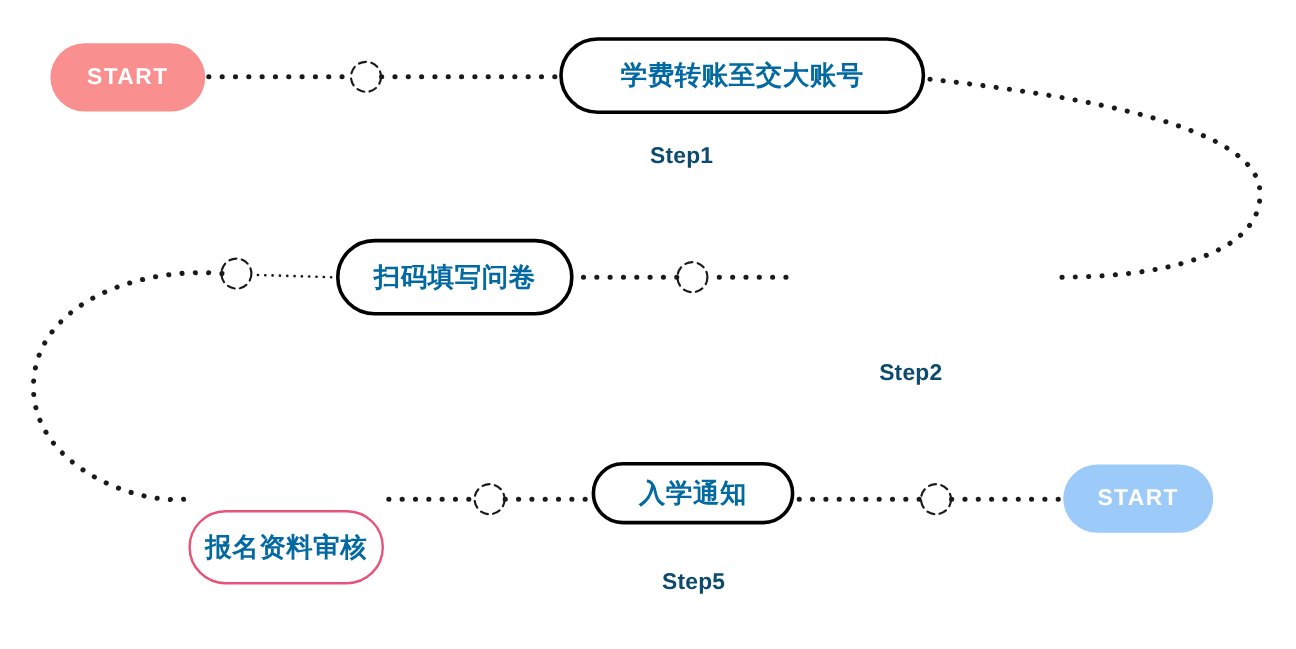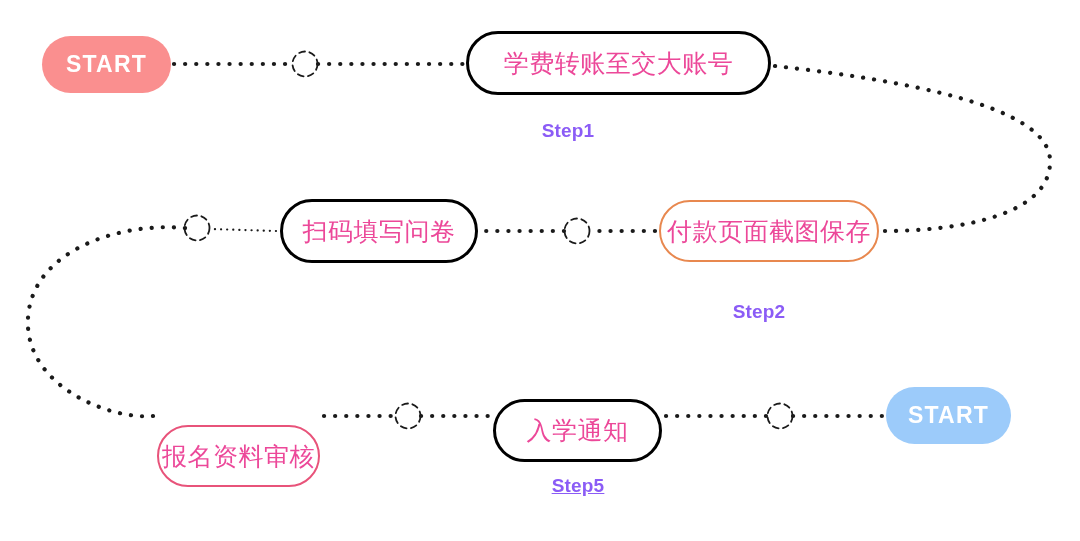--- a/index.html
+++ b/index.html
@@ -32,54 +32,54 @@
     display: flex;
     align-items: center;
     justify-content: center;
     border-radius: 999px;
     white-space: nowrap;
     letter-spacing: 0.5px;
   }
   .node-process {
     background: #ffffff;
     border-style: solid;
-    color: #ec4899;
-    font-size: 25px;
-    font-weight: 400;
+    color: #0369a1;
+    font-size: 22px;
+    font-weight: 700;
   }
   .node-terminal {
     color: #ffffff;
-    font-size: 23px;
+    font-size: 19px;
     font-weight: bold;
     letter-spacing: 1.2px;
     border: none;
   }
   .step-label {
     position: absolute;
     text-align: center;
-    color: #8b5cf6;
+    color: #0c4a6e;
     font-size: 19px;
     font-weight: bold;
     letter-spacing: 0.2px;
   }
   
   #node-start      { left: 42px;  top: 36px;  width: 129px; height: 57px; }
   #node-finish     { left: 886px; top: 387px; width: 125px; height: 57px; }
 
   #node-step1      { left: 466px; top: 31px;  width: 305px; height: 64px; border-width: 3.5px; border-color: #000000; }
   #node-step3      { left: 280px; top: 199px; width: 198px; height: 64px; border-width: 3.5px; border-color: #000000; }
   #node-step2      { left: 659px; top: 200px; width: 220px; height: 62px; border-width: 2.5px; border-color: #E8884F; }
   #node-step4      { left: 157px; top: 385px; width: 163px; height: 62px; border-width: 2.5px; border-color: #E8537A; margin-top: 40px; }
-  #node-step5      { left: 493px; top: 399px; width: 169px; height: 63px; border-width: 3.5px; border-color: #000000; }
+  #node-step5      { left: 493px; top: 385px; width: 169px; height: 52px; border-width: 3.5px; border-color: #000000; }
 
   #label-step1     { left: 493px; top: 120px; width: 150px; }
   #label-step3     { left: 294px; top: 285px; width: 150px; }
   #label-step2     { left: 684px; top: 301px; width: 150px; }
   #label-step4     { left: 168px; top: 475px; width: 150px; }
-  #label-step5     { left: 503px; top: 475px; width: 150px; text-decoration: underline; }
+  #label-step5     { left: 503px; top: 475px; width: 150px; }
 </style>
 </head>
 <body>
 
 <div id="flowchart">
 
   <svg id="connector-layer" viewBox="0 0 1080 541">
     <g fill="none" stroke="#1a1a1a" stroke-linecap="round">
 
       <path d="M 174 64 L 292 64" stroke-width="4.2" stroke-dasharray="0.1 11"></path>
@@ -107,21 +107,20 @@
       <circle cx="780" cy="416" r="12.5" stroke-width="1.8" stroke-dasharray="6 4.5"></circle>
     </g>
   </svg>
 
   <div class="node node-terminal" id="node-start" style="background:#FA8F8F">START</div>
 
   <div class="node node-terminal" id="node-finish" style="background:#9CCBFA">START</div>
 
   <div class="node node-process" id="node-step1">学费转账至交大账号</div>
 
-  <div class="node node-process" id="node-step2">付款页面截图保存</div>
 
   <div class="node node-process" id="node-step3">扫码填写问卷</div>
 
   <div class="node node-process" id="node-step4">报名资料审核</div>
 
   <div class="node node-process" id="node-step5">入学通知</div>
 
   <div class="step-label" id="label-step1">Step1</div>
 
   <div class="step-label" id="label-step2">Step2</div>

